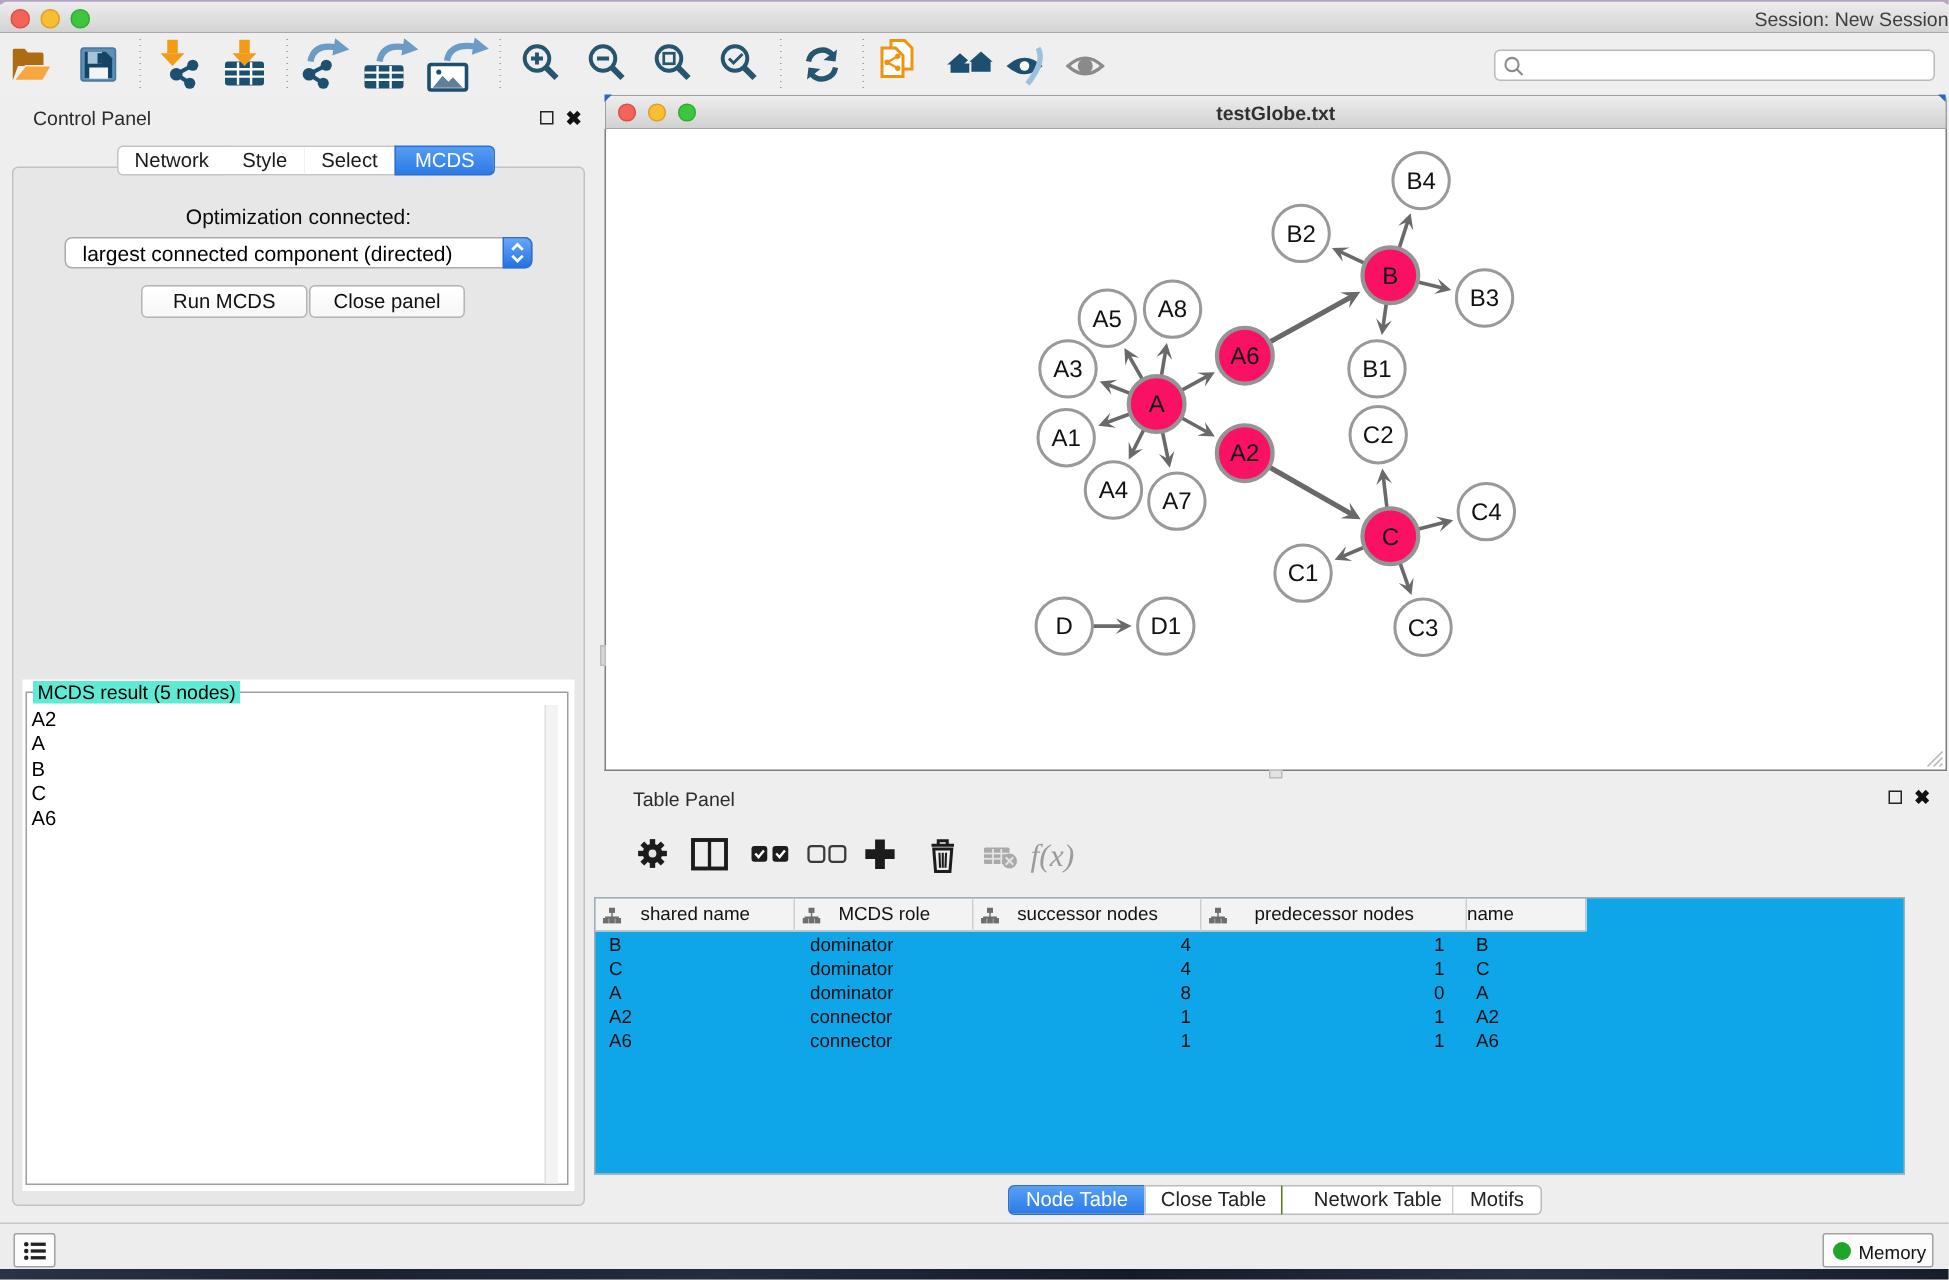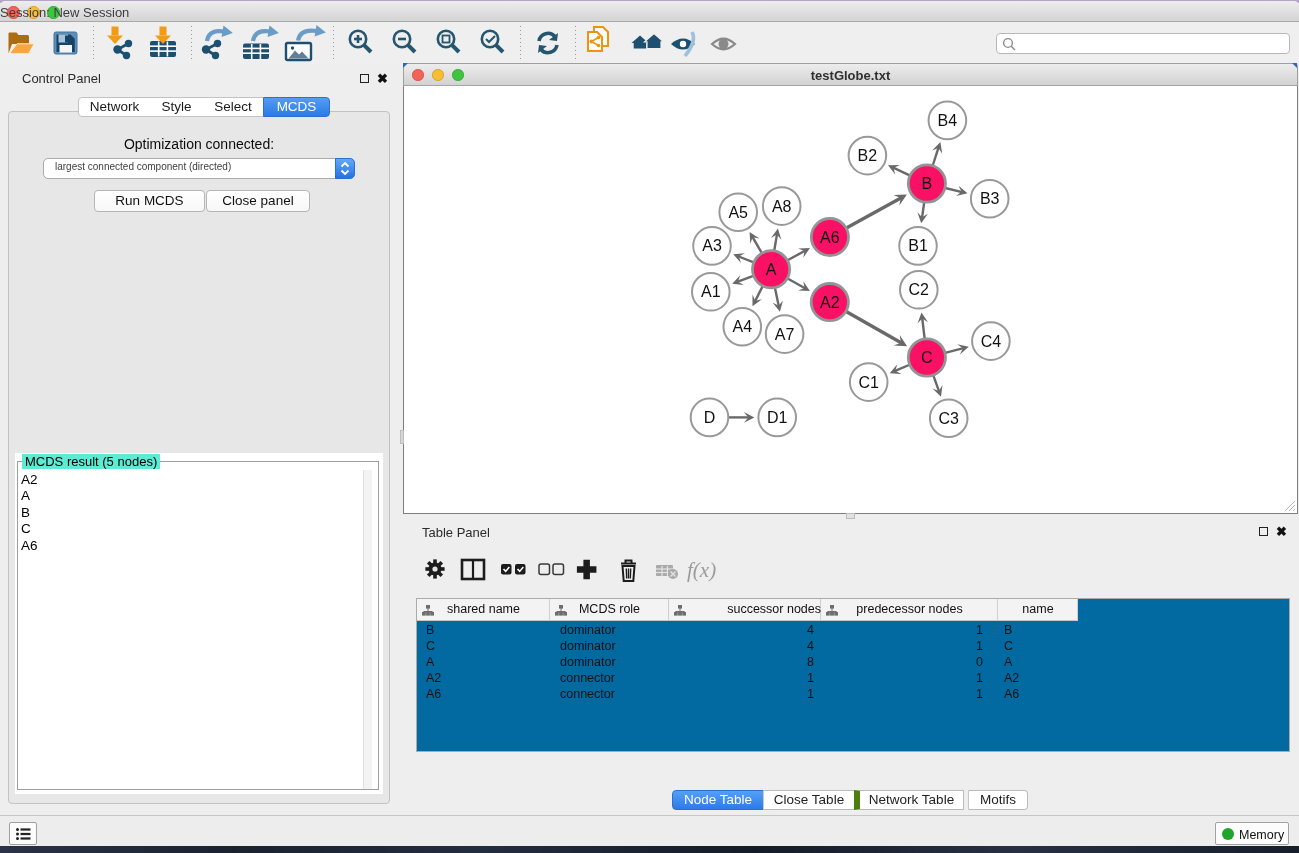--- a/index.html
+++ b/index.html
@@ -18,21 +18,21 @@
 .rowtxt{position:absolute;font-size:12.5px;color:#111;height:16px;line-height:16px}
 svg{position:absolute}
 </style></head><body>
 
 <div class="abs" style="left:0;top:0;width:1299px;height:3px;background:#b4a4c6"></div>
 
 <div class="abs" style="left:0;top:1px;width:1299px;height:21px;background:linear-gradient(#ededed,#d4d4d4);border-bottom:1px solid #a9a9a9;border-radius:5px 5px 0 0"></div>
 <div class="tl" style="left:7px;top:6px;width:12.5px;height:12.5px;background:#f2645a;border:0.5px solid #dd4f44"></div>
 <div class="tl" style="left:27px;top:6px;width:12.5px;height:12.5px;background:#f7bd35;border:0.5px solid #dfa023"></div>
 <div class="tl" style="left:47px;top:6px;width:12.5px;height:12.5px;background:#3ec43e;border:0.5px solid #2fae34"></div>
-<div class="abs" style="left:0;top:5px;width:1299px;text-align:left;font-size:13px;color:#3d3d3d">Session: New Session</div>
+<div class="abs" style="left:0;top:5px;width:1299px;text-align:right;font-size:13px;color:#3d3d3d">Session: New Session</div>
 
 <div class="abs" style="left:0;top:22px;width:1299px;height:42px;background:#efefef"></div>
 <div class="abs" style="left:93px;top:26px;width:1px;height:34px;background-image:linear-gradient(#9a9a9a 25%,rgba(0,0,0,0) 0%);background-size:1px 4px"></div>
 <div class="abs" style="left:191px;top:26px;width:1px;height:34px;background-image:linear-gradient(#9a9a9a 25%,rgba(0,0,0,0) 0%);background-size:1px 4px"></div>
 <div class="abs" style="left:333px;top:26px;width:1px;height:34px;background-image:linear-gradient(#9a9a9a 25%,rgba(0,0,0,0) 0%);background-size:1px 4px"></div>
 <div class="abs" style="left:520px;top:26px;width:1px;height:34px;background-image:linear-gradient(#9a9a9a 25%,rgba(0,0,0,0) 0%);background-size:1px 4px"></div>
 <div class="abs" style="left:575px;top:26px;width:1px;height:34px;background-image:linear-gradient(#9a9a9a 25%,rgba(0,0,0,0) 0%);background-size:1px 4px"></div>
 
 <svg class="abs" style="left:0;top:22px" width="1299" height="42" viewBox="0 0 1299 42">
 <g>
@@ -140,21 +140,21 @@
 <div class="panel-hdr" style="left:22px;top:71px">Control Panel</div>
 <div class="sq-ic" style="left:360px;top:74px"></div>
 <div class="x-ic" style="left:377px;top:74px">✖</div>
 <div class="abs" style="left:8px;top:111px;width:382px;height:693px;background:#e7e7e7;border:1px solid #c2c2c2;border-radius:4px"></div>
 <div class="tab" style="left:78px;width:73px;border-radius:4px 0 0 4px">Network</div>
 <div class="tab" style="left:150px;width:54px;border-left:none">Style</div>
 <div class="tab" style="left:203px;width:61px;border-left:none">Select</div>
 <div class="tab" style="left:263px;width:67px;background:linear-gradient(#559df2,#2b7ae6);color:#fff;border-color:#2b6fd0;border-radius:0 4px 4px 0">MCDS</div>
 <div class="abs" style="left:0;top:136px;width:398px;text-align:center;font-size:14px;color:#0c0c0c">Optimization connected:</div>
 <div class="abs" style="left:43px;top:158px;width:312px;height:21px;background:#fff;border:1px solid #ababab;border-radius:5px"></div>
-<div class="abs" style="left:55px;top:161px;font-size:10px;color:#404040">largest connected component (directed)</div>
+<div class="abs" style="left:55px;top:161px;font-size:14px;color:#000000">largest connected component (directed)</div>
 <div class="abs" style="left:335px;top:158px;width:20px;height:21px;background:linear-gradient(#66a7f8,#2372e4);border:1px solid #2b6fd0;border-radius:0 5px 5px 0"></div>
 <svg class="abs" style="left:338px;top:161px" width="14" height="15" viewBox="0 0 14 15">
     <path d="M3.5 5.5 L7 2 L10.5 5.5" fill="none" stroke="#fff" stroke-width="1.8"></path>
     <path d="M3.5 9.5 L7 13 L10.5 9.5" fill="none" stroke="#fff" stroke-width="1.8"></path>
   </svg>
 <div class="btn" style="left:94px;top:190px;width:111px">Run MCDS</div>
 <div class="btn" style="left:206px;top:190px;width:104px">Close panel</div>
 
 <div class="abs" style="left:15px;top:453px;width:368px;height:341px;background:#fff"></div>
 <div class="abs" style="left:17px;top:461px;width:362px;height:329px;border:1px solid #9e9e9e"></div>
@@ -320,21 +320,21 @@
         <line x1="240" y1="16.5" x2="257" y2="16.5"></line>
         <line x1="246" y1="10" x2="246" y2="20"></line>
         <line x1="251.5" y1="10" x2="251.5" y2="20"></line>
       </g>
  <circle cx="257" cy="18" r="5" fill="#a9a9a9"></circle>
  <path d="M254.5 15.5 l5 5 M259.5 15.5 l-5 5" stroke="#e4e4e4" stroke-width="1.4"></path>
 </g>
 <text x="271" y="21" font-family="Liberation Serif,serif" font-style="italic" font-size="21" fill="#9b9b9b">f(x)</text>
 </svg>
 
-<div class="abs" style="left:416px;top:598px;width:874px;height:154px;background:#0369a1;border:1px solid #ababab">
+<div class="abs" style="left:396px;top:598px;width:874px;height:185px;background:#0ea5e9;border:1px solid #ababab">
  <div class="abs" style="left:0;top:0;width:660px;height:22px;background:#f3f3f3;border-bottom:1px solid #c6c6c6">
  <div class="hcell" style="left:0px;width:133px">
         <svg width="12" height="11" viewBox="0 0 12 11" style="position:absolute;left:5px;top:6px">
           <g fill="#6e6e6e">
             <rect x="4" y="0" width="4" height="3.6"></rect>
             <rect x="0" y="7" width="3.8" height="3.6"></rect>
             <rect x="4.1" y="7" width="3.8" height="3.6"></rect>
             <rect x="8.2" y="7" width="3.8" height="3.6"></rect>
             <path d="M5.5 3 h1 v3 h-1 z M1.5 6 h9 v1.4 h-9 z M1.4 6 h1 v2 h-1 z M5.5 6 h1 v2 h-1 z M9.6 6 h1 v2 h-1 z"></path>
           </g>
@@ -356,36 +356,36 @@
 <div class="hcell" style="left:252px;width:152px">
         <svg width="12" height="11" viewBox="0 0 12 11" style="position:absolute;left:5px;top:6px">
           <g fill="#6e6e6e">
             <rect x="4" y="0" width="4" height="3.6"></rect>
             <rect x="0" y="7" width="3.8" height="3.6"></rect>
             <rect x="4.1" y="7" width="3.8" height="3.6"></rect>
             <rect x="8.2" y="7" width="3.8" height="3.6"></rect>
             <path d="M5.5 3 h1 v3 h-1 z M1.5 6 h9 v1.4 h-9 z M1.4 6 h1 v2 h-1 z M5.5 6 h1 v2 h-1 z M9.6 6 h1 v2 h-1 z"></path>
           </g>
         </svg>
-        <div style="position:absolute;left:0;top:0;width:152px;text-align:right;line-height:21px">successor nodes</div>
+        <div style="position:absolute;left:0;top:0;width:152px;text-align:center;line-height:21px">successor nodes</div>
       </div>
 <div class="hcell" style="left:404px;width:177px">
         <svg width="12" height="11" viewBox="0 0 12 11" style="position:absolute;left:5px;top:6px">
           <g fill="#6e6e6e">
             <rect x="4" y="0" width="4" height="3.6"></rect>
             <rect x="0" y="7" width="3.8" height="3.6"></rect>
             <rect x="4.1" y="7" width="3.8" height="3.6"></rect>
             <rect x="8.2" y="7" width="3.8" height="3.6"></rect>
             <path d="M5.5 3 h1 v3 h-1 z M1.5 6 h9 v1.4 h-9 z M1.4 6 h1 v2 h-1 z M5.5 6 h1 v2 h-1 z M9.6 6 h1 v2 h-1 z"></path>
           </g>
         </svg>
         <div style="position:absolute;left:0;top:0;width:177px;text-align:center;line-height:21px">predecessor nodes</div>
       </div>
 <div class="hcell" style="left:581px;width:80px">
-        <div style="position:absolute;left:0;top:0;width:80px;text-align:center;line-height:21px">name</div>
+        <div style="position:absolute;left:0;top:0;width:80px;line-height:21px">name</div>
       </div>
 </div>
  <div class="abs" style="left:0;top:21px;width:872px;height:160px">
  <div class="rowtxt" style="left:9px;top:2px">B</div>
       <div class="rowtxt" style="left:143px;top:2px">dominator</div>
       <div class="rowtxt" style="left:252px;top:2px;width:145px;text-align:right">4</div>
       <div class="rowtxt" style="left:404px;top:2px;width:162px;text-align:right">1</div>
       <div class="rowtxt" style="left:587px;top:2px">B</div>
 <div class="rowtxt" style="left:9px;top:18px">C</div>
       <div class="rowtxt" style="left:143px;top:18px">dominator</div>
@@ -405,21 +405,21 @@
 <div class="rowtxt" style="left:9px;top:66px">A6</div>
       <div class="rowtxt" style="left:143px;top:66px">connector</div>
       <div class="rowtxt" style="left:252px;top:66px;width:145px;text-align:right">1</div>
       <div class="rowtxt" style="left:404px;top:66px;width:162px;text-align:right">1</div>
       <div class="rowtxt" style="left:587px;top:66px">A6</div>
 </div>
 </div>
 
 <div class="btab" style="left:672px;width:92px;background:linear-gradient(#55a0f5,#2c7ae8);color:#fff;border-color:#2b6fd0;border-radius:4px 0 0 4px">Node Table</div>
 <div class="btab" style="left:763px;width:92px;border-left:1px solid #c9c9c9">Close Table</div>
-<div class="btab" style="left:854px;width:110px;border-left:6px solid #4d7c0f">Network Table</div>
+<div class="btab" style="left:854px;width:129px;border-left:1px solid #4d7c0f">Network Table</div>
 <div class="btab" style="left:968px;width:60px;border-left:1px solid #c9c9c9;border-radius:0 4px 4px 0">Motifs</div>
 
 <div class="abs" style="left:0;top:815px;width:1299px;height:31px;background:#ededed;border-top:1px solid #c6c6c6"></div>
 <div class="abs" style="left:9px;top:822px;width:28px;height:23px;background:#fcfcfc;border:1px solid #a2a2a2;border-radius:2px"></div>
 <svg class="abs" style="left:16px;top:828px" width="15" height="12" viewBox="0 0 15 12">
     <g fill="#222">
       <circle cx="1.5" cy="1.5" r="1.5"></circle>
       <circle cx="1.5" cy="6" r="1.5"></circle>
       <circle cx="1.5" cy="10.5" r="1.5"></circle>
       <rect x="4.5" y="0.4" width="10" height="2.2"></rect>

